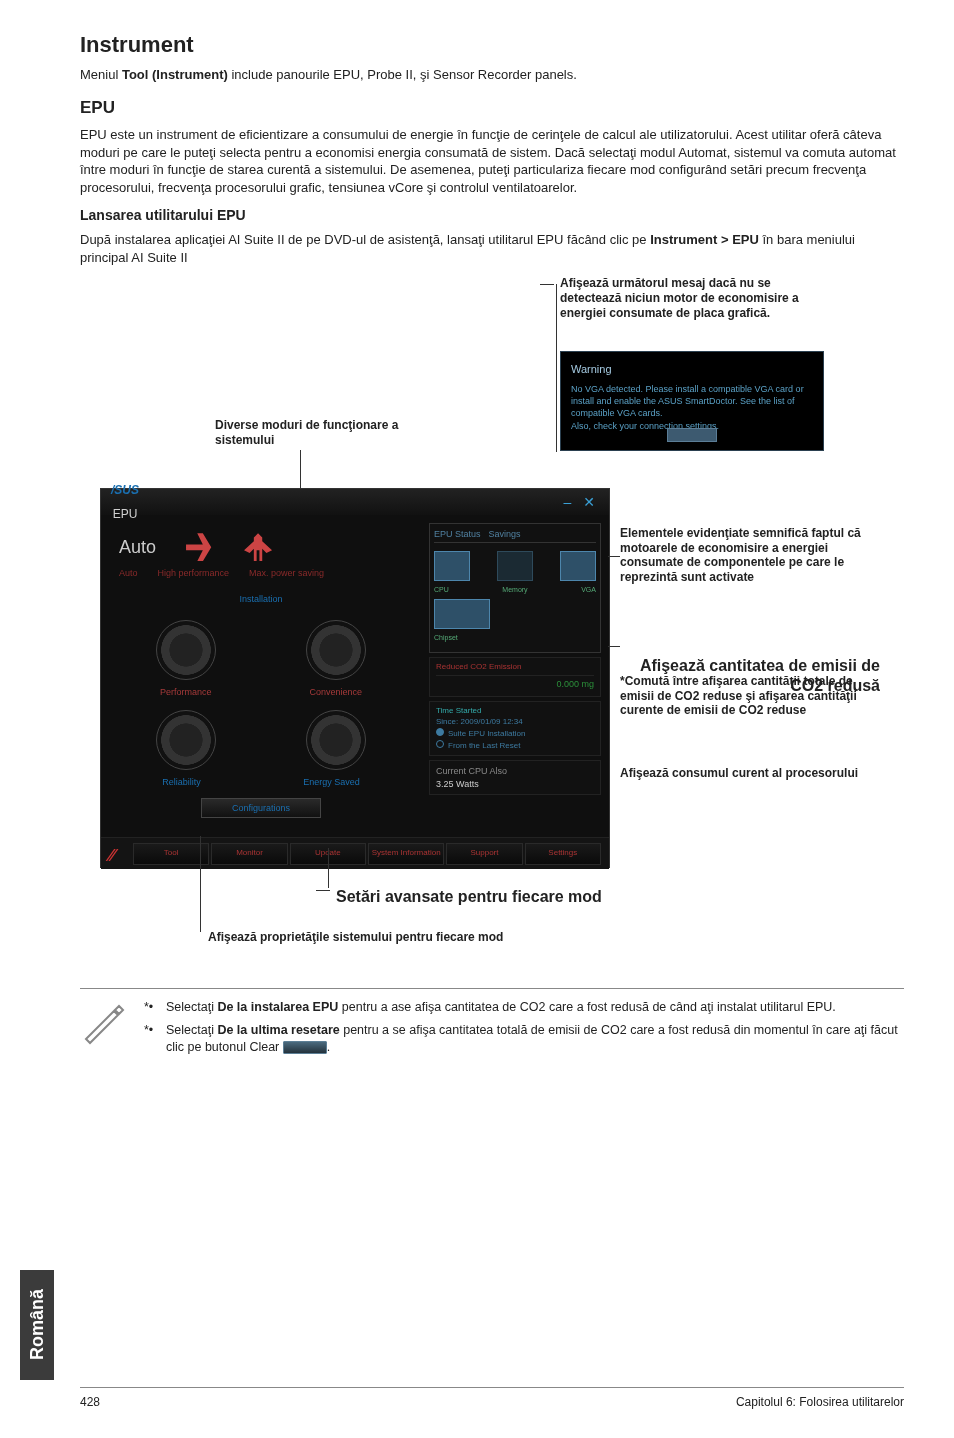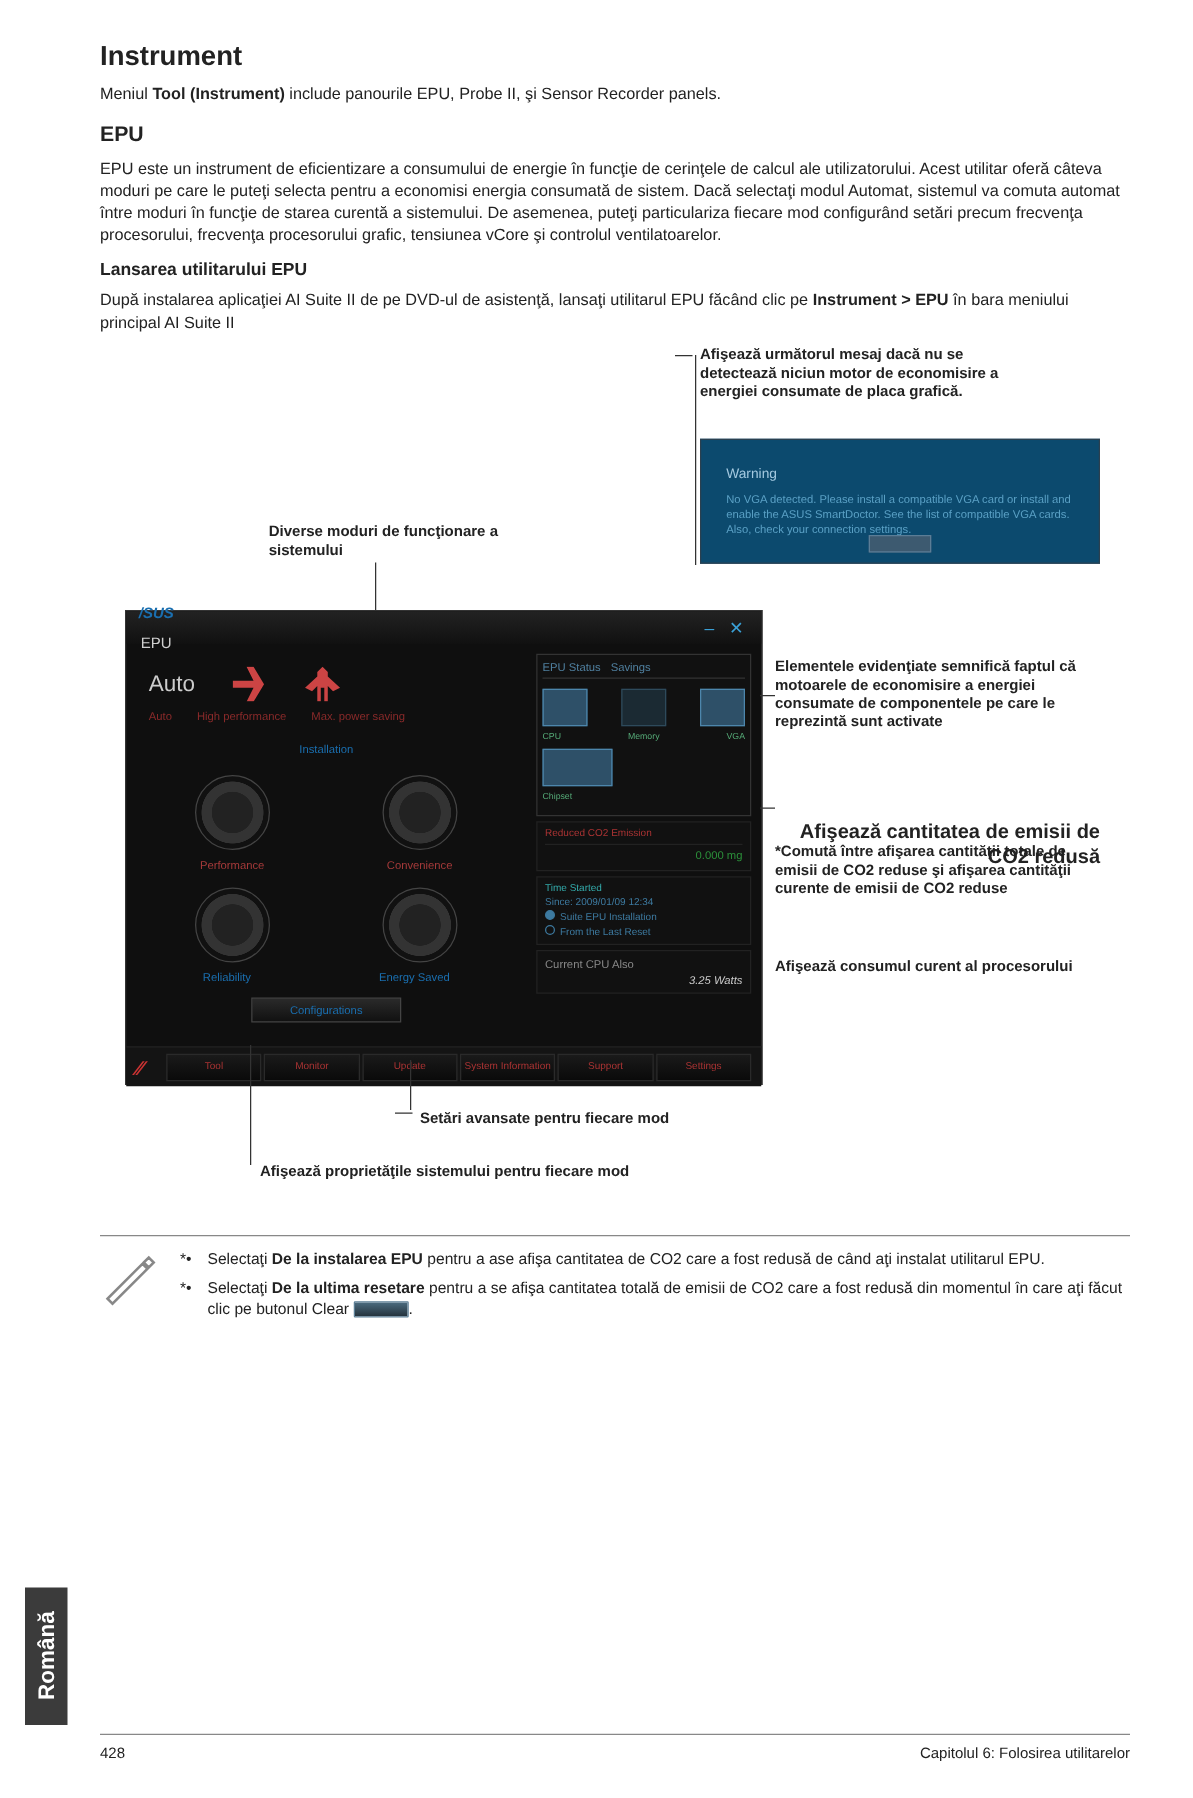--- a/index.html
+++ b/index.html
@@ -19,23 +19,23 @@
   h2 { font-size: 17px; font-weight: bold; margin-bottom: 6px; }
   .para { font-size: 13px; margin-bottom: 10px; }
   .subhead { font-size: 14px; font-weight: bold; margin-top: 6px; margin-bottom: 6px; }
 
   .diagram { position: relative; margin-top: 8px; height: 700px; }
 
   .warn-callout { position: absolute; left: 480px; top: 0; width: 270px; font-size: 12px; font-weight: bold; line-height: 1.25; }
   .warn-dash { position:absolute; left:460px; top:8px; width:14px; height:1px; background:#333; }
 
   .warn-box {
-    position: absolute; left: 480px; top: 75px; width: 320px; height: 100px;
-    background: #0c4a6e; border: 1px solid #2b4050; font-size: 9px; color: #5aa0c5;
-    padding: 20px;
+    position: absolute; left: 480px; top: 75px; width: 264px; height: 100px;
+    background: #000000; border: 1px solid #2b4050; font-size: 9px; color: #5aa0c5;
+    padding: 10px;
   }
   .warn-box .title { color:#a4c9e0; font-size:11px; display:block; margin-bottom:6px;}
   .warn-box .okbtn { position:absolute; bottom:8px; left:50%; transform:translateX(-50%); width:50px; height:14px; background:#3d5a70; border:1px solid #5b7d96;}
   .warn-vline { position:absolute; left:476px; top:8px; width:1px; height:168px; background:#333;}
 
   .modes-callout { position:absolute; left:135px; top:142px; font-size:12px; font-weight:bold; line-height:1.2; width:220px;}
   .modes-line { position:absolute; left:220px; top:174px; width:1px; height:40px; background:#333;}
 
   .app {
     position: absolute; left: 20px; top: 212px; width: 510px; height: 380px;
@@ -68,36 +68,36 @@
   .thumb.active{ background:#2e5068; border-color:#4d86ac;}
   .thumb.wide{ width:56px;}
   .thumb-labels{ display:flex; gap:4px; font-size:7px; color:#5a7; justify-content:space-between;}
   .co2-box{ background:#111; border:1px solid #222; margin-top:4px; padding:4px 6px; font-size:9px;}
   .co2-head{ color:#a33; font-size:8px; border-bottom:1px solid #222; padding-bottom:2px;}
   .co2-val{ color:#2b8f3a; text-align:right; font-size:9px; padding:2px 0;}
   .since-box{ background:#111; border:1px solid #222; margin-top:4px; padding:4px 6px; font-size:8px; color:#3d7aa0;}
   .since-box .radio{ display:inline-block; width:8px; height:8px; border-radius:50%; border:1px solid #3d7aa0; margin-right:4px;}
   .since-box .radio.on{ background:#3d7aa0;}
   .power-box{ background:#111; border:1px solid #222; margin-top:4px; padding:4px 6px; font-size:9px; color:#888;}
-  .power-val{ color:#ccc; text-align:right;font-style:italic;}
+  .power-val{ color:#ccc; text-align:left;}
 
   .app-footer{ height:32px; background:#141414; border-top:1px solid #222; display:flex; align-items:center; padding:0 8px; gap:2px;}
   .foot-logo{ width:22px; height:18px; color:#c33; font-style:italic; font-weight:bold; font-size:16px;}
   .foot-btn{ flex:1; height:22px; background:linear-gradient(#1a1a1a,#0a0a0a); border:1px solid #2a2a2a; font-size:8px; color:#a33; display:flex; align-items:center; justify-content:center;}
 
   .elem-callout{ position:absolute; left:540px; top:250px; width:250px; font-size:12px; font-weight:bold; line-height:1.2;}
   .elem-line{ position:absolute; left:528px; top:280px; width:12px; height:1px; background:#333;}
 
   .co2-callout{ position:absolute; left:540px; top:380px; width:260px; font-size:16px; font-weight:bold; line-height:1.2;text-align:right;}
   .co2-line2{ position:absolute; left:528px; top:370px; width:12px; height:1px; background:#333;}
 
   .toggle-callout{ position:absolute; left:540px; top:398px; width:260px; font-size:12px; font-weight:bold; line-height:1.2;}
   .pow-callout{ position:absolute; left:540px; top:490px; width:260px; font-size:12px; font-weight:bold; line-height:1.2;}
 
-  .sett-callout{ position:absolute; left:256px; top:610px; font-size:12px; font-weight:bold;}
+  .sett-callout{ position:absolute; left:256px; top:610px; font-size:16px; font-weight:bold;}
   .sett-line{ position:absolute; left:248px; top:572px; width:1px; height:40px; background:#333;}
   .sett-dash{ position:absolute; left:236px; top:614px; width:14px; height:1px; background:#333;}
 
   .prop-callout{ position:absolute; left:128px; top:653px; font-size:12px; font-weight:bold;}
   .prop-line{ position:absolute; left:120px; top:560px; width:1px; height:96px; background:#333;}
 
   .hr{ height:1px; background:#888; margin:12px 0 10px;}
   .note-row{ display:flex; gap:18px;}
   .pencil{ width:46px; height:46px; position:relative;}
   .pencil svg{ width:46px; height:46px;}

